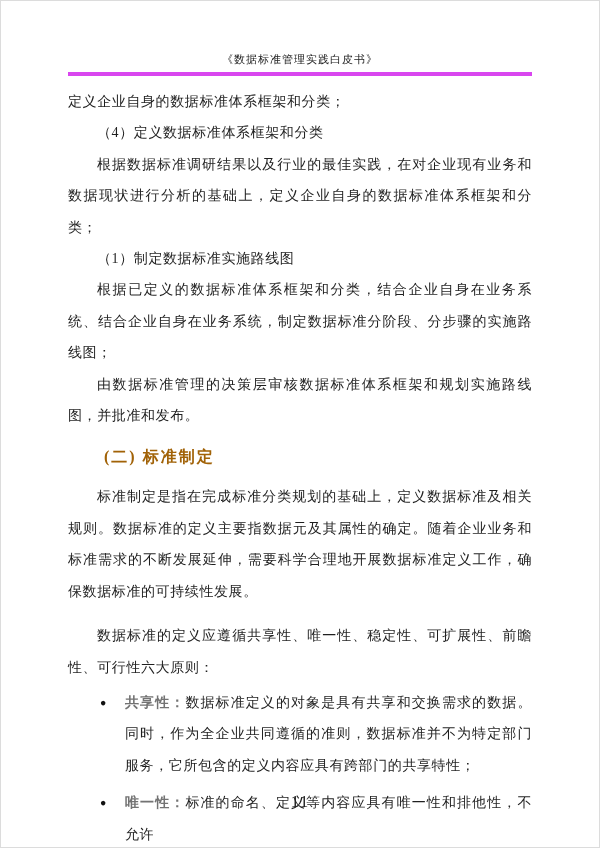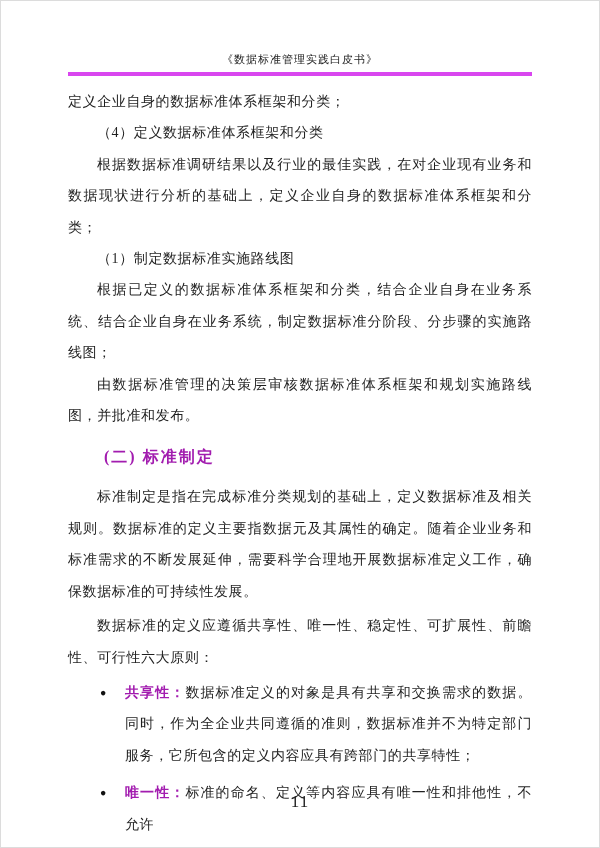--- a/index.html
+++ b/index.html
@@ -44,31 +44,31 @@
   .para {
     margin: 0;
     text-indent: 29px;
   }
   .para.no-indent {
     text-indent: 0;
   }
   .section-heading {
     font-size: 16px;
     font-weight: bold;
-    color: #a21caf;
+    color: #a16207;
     margin: 10px 0 8px 36px;
     line-height: 32px;
     letter-spacing: 2px;
     text-align: left;
   }
   .para.after-heading {
     margin-top: 8px;
   }
   .para.principles {
-    margin-top: 3px;
+    margin-top: 13px;
   }
   .bullet-list {
     list-style: none;
     margin: 4px 0 0 0;
     padding: 0;
   }
   .bullet-item {
     display: flex;
     margin: 0;
     padding-left: 32px;
@@ -81,21 +81,21 @@
     font-size: 10.5px;
     line-height: 31.4px;
     color: #111;
   }
   .bullet-body {
     flex: 1;
     text-align: justify;
   }
   .bullet-term {
     font-weight: bold;
-    color: #a21caf;
+    color: #737373;
   }
   .page-number {
     position: absolute;
     bottom: 36px;
     left: 0;
     width: 100%;
     text-align: center;
     font-size: 17px;
     letter-spacing: 1px;
     color: #222;

